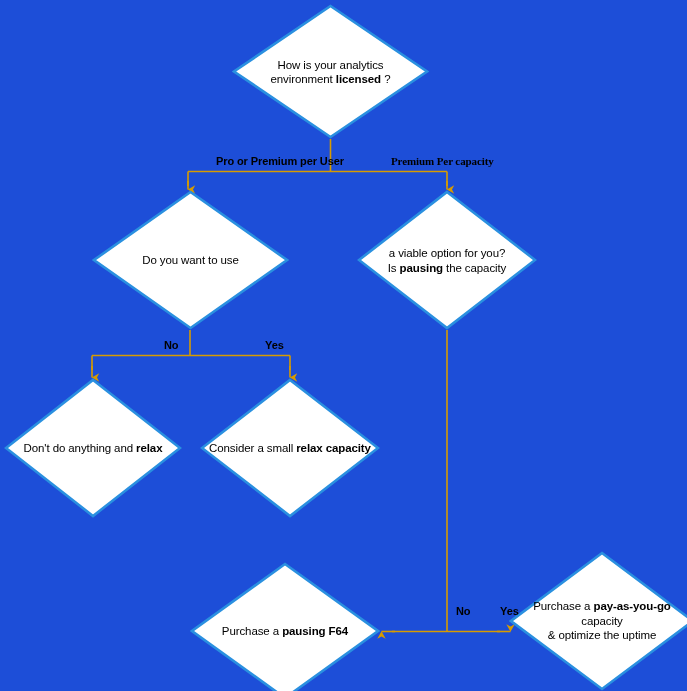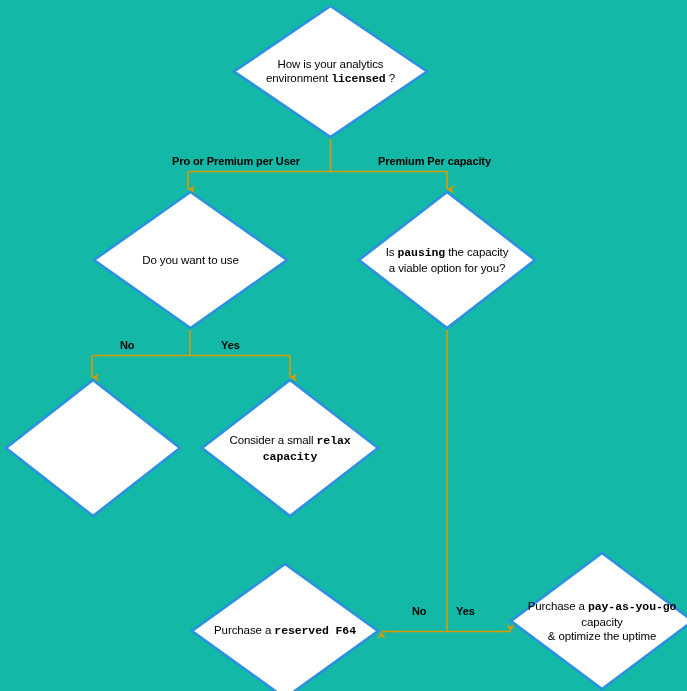--- a/index.html
+++ b/index.html
@@ -9,21 +9,21 @@
     background: #ffffff;
   }
   body {
     font-family: "Liberation Sans", sans-serif;
   }
   #canvas {
     position: relative;
     width: 687px;
     height: 691px;
     overflow: hidden;
-    background: #14b8a6;
+    background: #1d4ed8;
   }
   #wires {
     position: absolute;
     left: 0;
     top: 0;
     width: 687px;
     height: 691px;
     pointer-events: none;
   }
   .node {
@@ -46,30 +46,30 @@
     text-align: center;
     font-size: 11.5px;
     line-height: 14.5px;
     color: #000000;
     letter-spacing: -0.1px;
     padding: 0 6px;
     box-sizing: border-box;
   }
   .node .label b {
     font-weight: bold;
-    font-family: Liberation Mono, monospace;
   }
   .edge-label {
     position: absolute;
     font-size: 11px;
     line-height: 13px;
     font-weight: bold;
     color: #000000;
     white-space: nowrap;
     letter-spacing: -0.1px;
+    margin-left: 44px;
   }
 </style>
 </head>
 <body>
 
 <div id="canvas">
 
   <svg id="wires" viewBox="0 0 687 691">
     <defs>
       <marker id="arrow-down" markerWidth="9" markerHeight="9" refX="4.5" refY="7.6" orient="auto-start-reverse" markerUnits="userSpaceOnUse">
@@ -129,63 +129,66 @@
     <div class="label">
         <div>Do you want to use</div>
       </div>
   </div>
 
   <div class="node" style="left:357px; top:190px; width:180px; height:140px;">
     <svg class="shape" viewBox="0 0 180 140" preserveAspectRatio="none">
       <polygon points="90,2 178,70 90,138 2,70" fill="#ffffff" stroke="#2a90e0" stroke-width="2.6"></polygon>
     </svg>
     <div class="label">
+        <div>a viable option for you?</div>
         <div>Is <b>pausing</b> the capacity</div>
-        <div>a viable option for you?</div>
       </div>
   </div>
 
   <div class="node" style="left:4px; top:378px; width:178px; height:140px;">
     <svg class="shape" viewBox="0 0 178 140" preserveAspectRatio="none">
       <polygon points="89,2 176,70 89,138 2,70" fill="#ffffff" stroke="#2a90e0" stroke-width="2.6"></polygon>
     </svg>
+    <div class="label">
+        <div>Don't do anything and <b>relax</b></div>
+      </div>
   </div>
 
   <div class="node" style="left:200px; top:378px; width:180px; height:140px;">
     <svg class="shape" viewBox="0 0 180 140" preserveAspectRatio="none">
       <polygon points="90,2 178,70 90,138 2,70" fill="#ffffff" stroke="#2a90e0" stroke-width="2.6"></polygon>
     </svg>
     <div class="label">
         <div>Consider a small <b>relax capacity</b></div>
       </div>
   </div>
 
   <div class="node" style="left:190px; top:562px; width:190px; height:138px;">
     <svg class="shape" viewBox="0 0 190 138" preserveAspectRatio="none">
       <polygon points="95,2 188,69 95,136 2,69" fill="#ffffff" stroke="#2a90e0" stroke-width="2.6"></polygon>
     </svg>
     <div class="label">
-        <div>Purchase a <b>reserved F64</b></div>
+        <div>Purchase a <b>pausing F64</b></div>
       </div>
   </div>
 
   <div class="node" style="left:509px; top:551px; width:186px; height:140px;">
     <svg class="shape" viewBox="0 0 186 140" preserveAspectRatio="none">
       <polygon points="93,2 184,70 93,138 2,70" fill="#ffffff" stroke="#2a90e0" stroke-width="2.6"></polygon>
     </svg>
     <div class="label">
         <div>Purchase a <b>pay-as-you-go</b></div>
         <div>capacity</div>
         <div>&amp; optimize the uptime</div>
       </div>
   </div>
 
   <div class="edge-label" style="left:172px; top:155px;">Pro or Premium per User</div>
 
-  <div class="edge-label" style="left:378px; top:155px;">Premium Per capacity</div>
+  <div class="edge-label" style="left:347px; top:155px;font-family:Liberation Serif, serif;">Premium Per capacity</div>
 
   <div class="edge-label" style="left:120px; top:339px;">No</div>
 
   <div class="edge-label" style="left:221px; top:339px;">Yes</div>
 
   <div class="edge-label" style="left:412px; top:605px;">No</div>
 
   <div class="edge-label" style="left:456px; top:605px;">Yes</div>
 
 </div>

